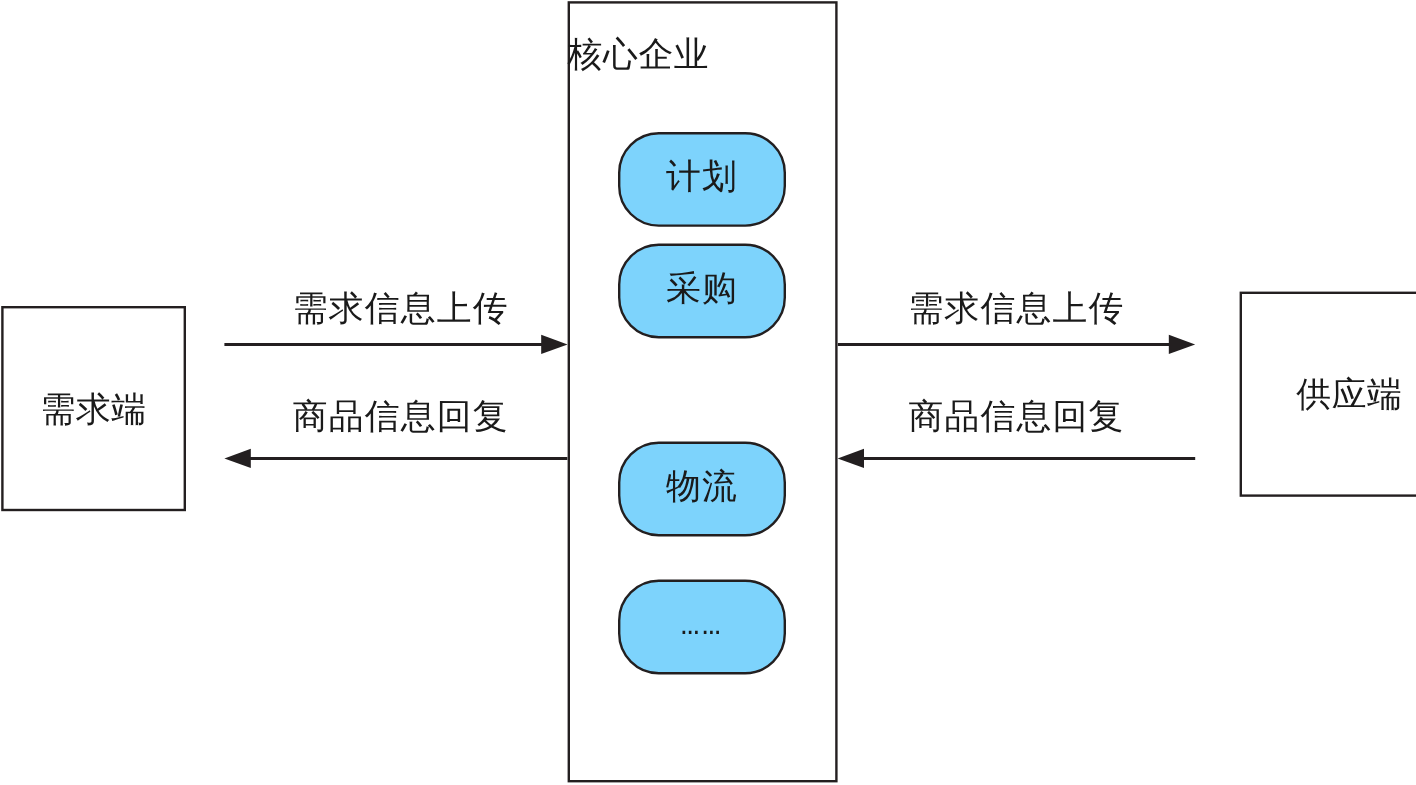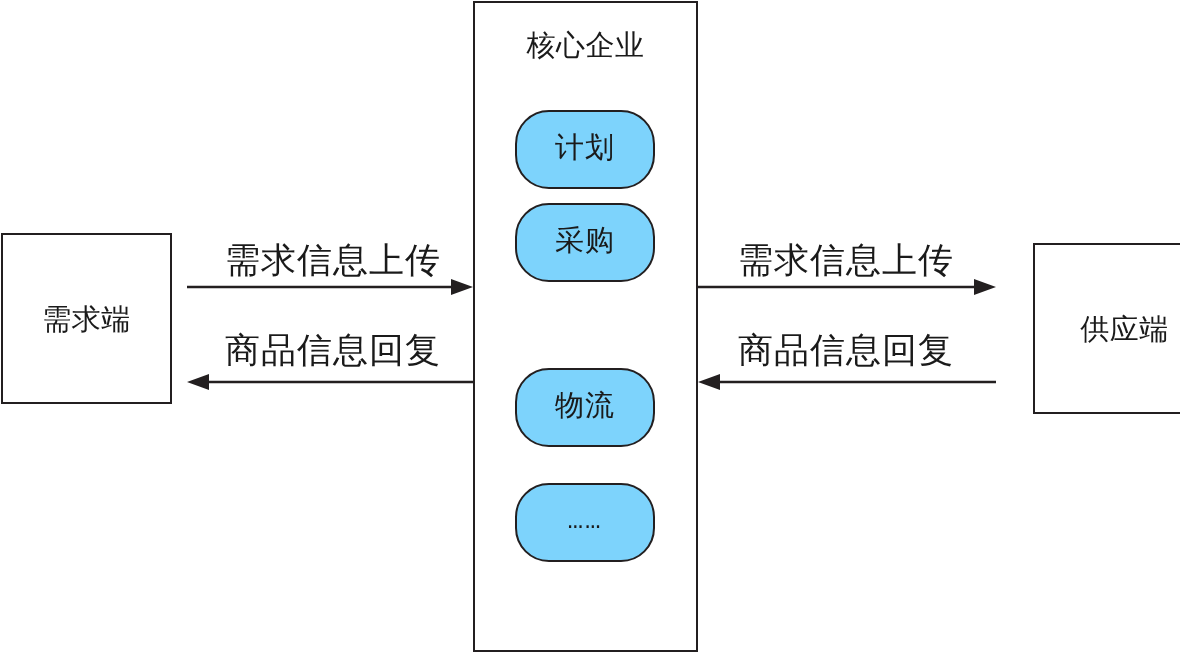--- a/index.html
+++ b/index.html
@@ -20,22 +20,22 @@
     overflow: hidden;
   }
   .box {
     position: absolute;
     border: 2.5px solid #231f20;
     background: #ffffff;
     box-sizing: border-box;
   }
   #demand-box {
     left: 1px;
-    top: 233px;
-    width: 171px;
+    top: 255px;
+    width: 154px;
     height: 171px;
   }
   #supply-box {
     left: 996px;
     top: 243px;
     width: 183px;
     height: 171px;
     margin-left: 37px;
   }
   #core-box {
@@ -57,21 +57,21 @@
   #demand-box .box-label,
   #supply-box .box-label {
     top: 50%;
     transform: translateY(-50%);
   }
   #core-title {
     position: absolute;
     left: 473px;
     top: 31px;
     width: 225px;
-    text-align: center;
+    text-align: left;
     font-size: 29px;
     line-height: 1;
     letter-spacing: 0.5px;
     white-space: nowrap;
   }
   .pill {
     position: absolute;
     left: 515px;
     width: 140px;
     height: 79px;
@@ -91,25 +91,25 @@
     white-space: nowrap;
   }
   .pill-label.dots {
     font-size: 26px;
     letter-spacing: 2px;
     position: relative;
     top: -2px;
   }
   .flow-label {
     position: absolute;
-    font-size: 35px;
+    font-size: 29px;
     line-height: 1;
     letter-spacing: 1px;
     white-space: nowrap;
-    text-align: left;
+    text-align: center;
   }
   svg.arrows {
     position: absolute;
     left: 0;
     top: 0;
     width: 1180px;
     height: 654px;
     pointer-events: none;
   }
 </style>

